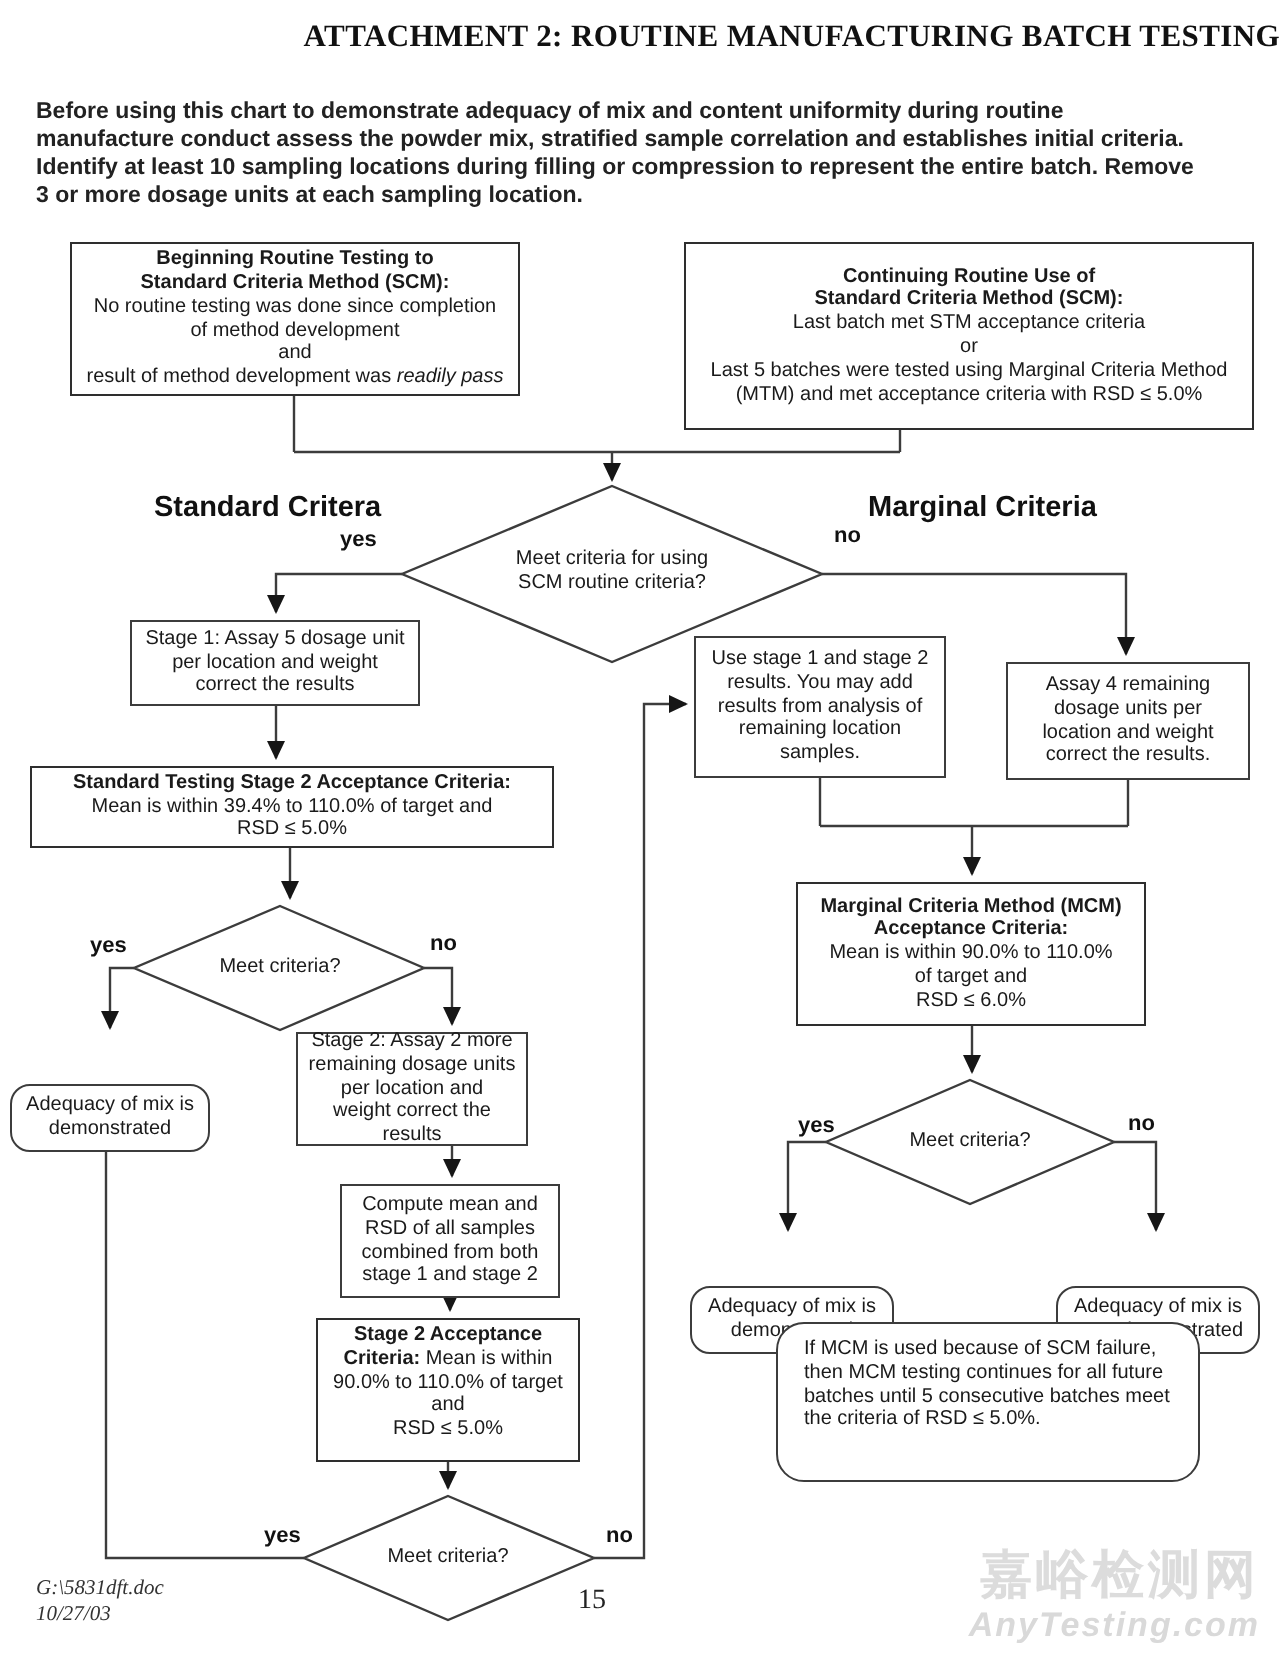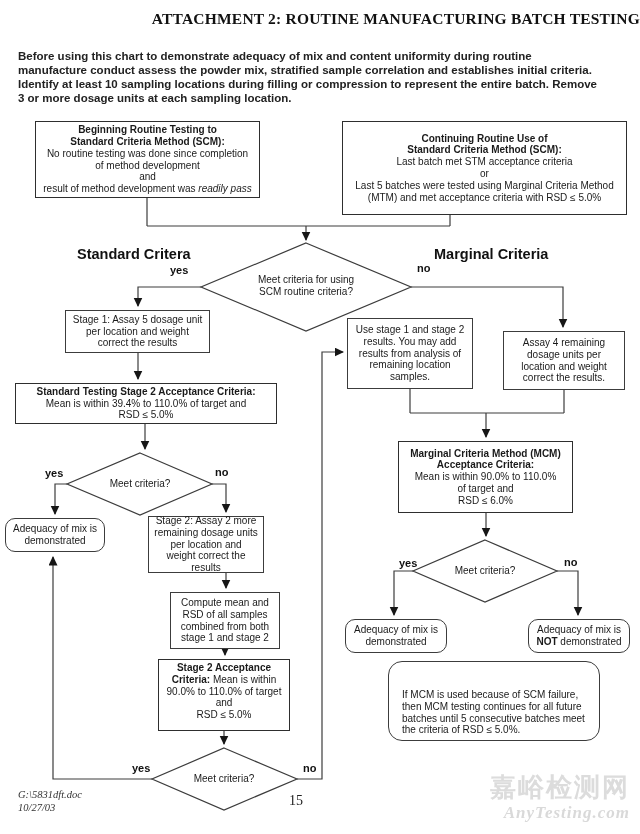--- a/index.html
+++ b/index.html
@@ -22,25 +22,25 @@
     position:absolute;font-size:14.5px;font-weight:bold;color:#111;
   }
   svg.wires{position:absolute;left:0;top:0;z-index:0;}
   .node{
     position:absolute;background:#fff;border:1.2px solid #3c3c3c;
     box-sizing:border-box;z-index:1;
     display:flex;flex-direction:column;justify-content:center;align-items:center;
     text-align:center;font-size:10px;line-height:1.18;padding:2px 3px;
   }
   .node.strong{border-width:1.8px;border-color:#2e2e2e;}
-  .node.rounded{border-radius:10px;border-width:1.6px;}
+  .node.rounded{border-radius:10px;border-width:1.6px;margin-top:24px;}
   .node.note{
     border-radius:14px;border-width:1.6px;
     justify-content:flex-start;align-items:flex-start;text-align:left;
-    padding:27px 10px 6px 13px;
+    padding:7px 10px 6px 13px;
   }
   .node b{font-weight:bold;}
   .dtext{
     position:absolute;z-index:2;text-align:center;font-size:10px;line-height:1.2;
     color:#1a1a1a;
   }
   .yn{
     position:absolute;z-index:2;font-size:11px;font-weight:bold;color:#111;
   }
   .footer{
@@ -51,21 +51,21 @@
   .pageno{
     position:absolute;left:289px;top:793px;z-index:2;
     font-family:"Liberation Serif",serif;font-size:14px;color:#222;
   }
   .wm-cn{
     position:absolute;right:10px;top:770px;z-index:5;
     font-size:26px;font-weight:bold;letter-spacing:2px;color:#dcdcdc;
   }
   .wm-en{
     position:absolute;right:10px;top:803px;z-index:5;
-    font-size:17px;font-weight:bold;font-style:italic;letter-spacing:1px;color:#d9d9d9;font-family:Liberation Serif, serif;
+    font-size:17px;font-weight:bold;font-style:italic;letter-spacing:1px;color:#d9d9d9;
   }
 </style>
 </head>
 <body>
 
 <div class="page">
 
   <svg class="wires" width="640" height="834" viewBox="0 0 640 834">
     <defs>
       <marker id="ah" markerUnits="userSpaceOnUse" markerWidth="11" markerHeight="10" refX="8.5" refY="4.5" orient="auto">

